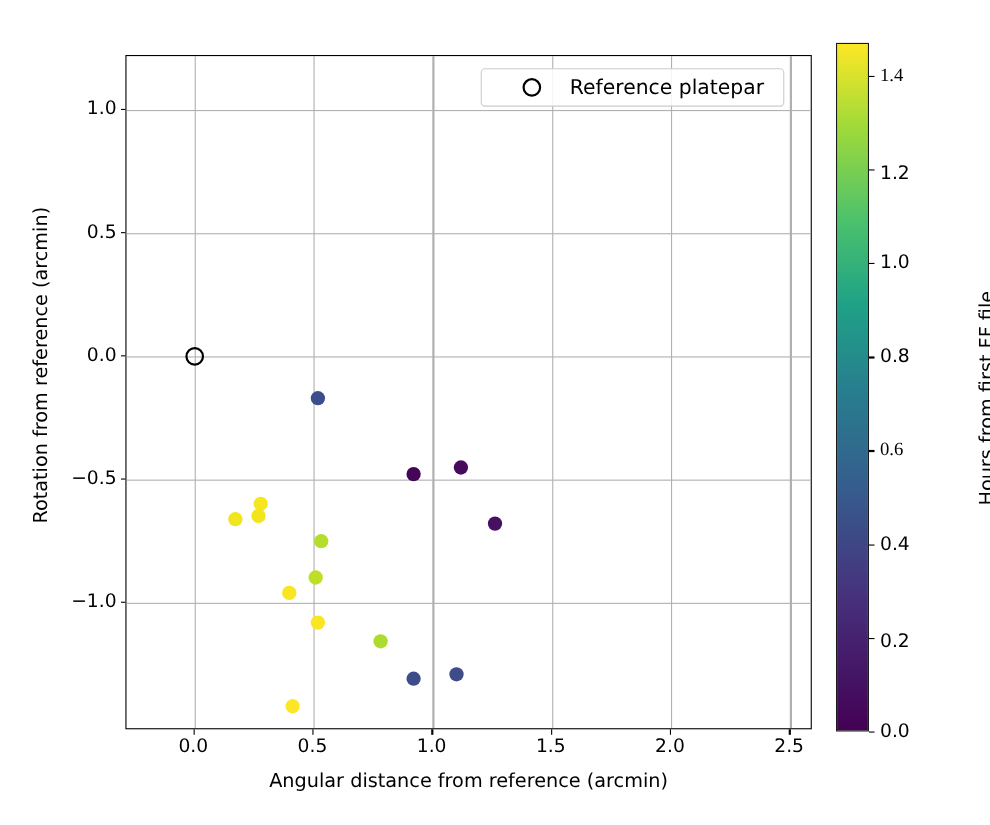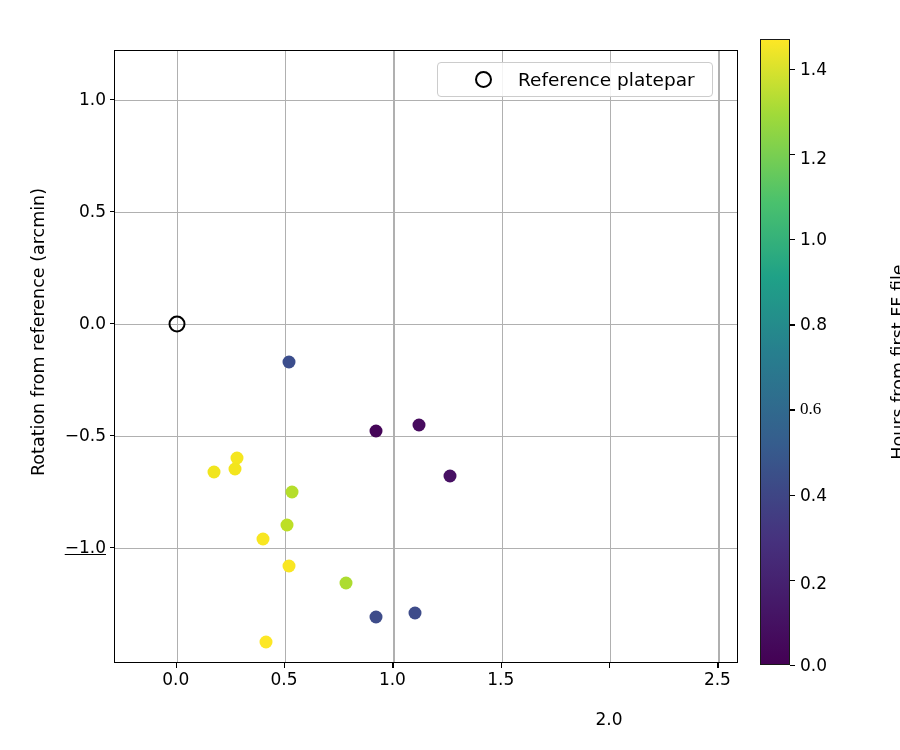--- a/index.html
+++ b/index.html
@@ -245,44 +245,45 @@
       <div class="data-point" title="0.52, -1.08 (1.46 h)" style="left: 174.417px; top: 514.562px; background: rgb(249, 230, 34);"></div>
       <div class="data-point" title="0.41, -1.42 (1.47 h)" style="left: 150.583px; top: 590.628px; background: rgb(253, 231, 37);"></div>
       <div id="ref-marker" style="left: 61.75px; top: 272.942px;"></div>
     </div>
 
   <div id="xtick-labels">
       <div class="tick-label x" style="left: 175.75px;">0.0</div>
       <div class="tick-label x" style="left: 284.083px;">0.5</div>
       <div class="tick-label x" style="left: 392.417px;">1.0</div>
       <div class="tick-label x" style="left: 500.75px;">1.5</div>
-      <div class="tick-label x" style="left: 609.083px; margin-top: 40px;">2.0</div>
+      <div class="tick-label x" style="left: 609.083px;">2.0</div>
       <div class="tick-label x" style="left: 717.417px;">2.5</div>
     </div>
   <div id="ytick-labels">
       <div class="tick-label y" style="top: 99.219px;">1.0</div>
       <div class="tick-label y" style="top: 211.08px;">0.5</div>
       <div class="tick-label y" style="top: 322.942px;">0.0</div>
       <div class="tick-label y" style="top: 434.803px;">−0.5</div>
-      <div class="tick-label y" style="top: 546.664px; text-decoration: underline;">−1.0</div>
+      <div class="tick-label y" style="top: 546.664px;">−1.0</div>
     </div>
   <div id="outer-ticks">
       <div class="tick-mark x" style="left: 175.75px; top: 663px;"></div>
       <div class="tick-mark x" style="left: 284.083px; top: 663px;"></div>
       <div class="tick-mark x" style="left: 392.417px; top: 663px;"></div>
       <div class="tick-mark x" style="left: 500.75px; top: 663px;"></div>
       <div class="tick-mark x" style="left: 609.083px; top: 663px;"></div>
       <div class="tick-mark x" style="left: 717.417px; top: 663px;"></div>
       <div class="tick-mark y" style="left: 109.5px; top: 99.219px;"></div>
       <div class="tick-mark y" style="left: 109.5px; top: 211.08px;"></div>
       <div class="tick-mark y" style="left: 109.5px; top: 322.942px;"></div>
       <div class="tick-mark y" style="left: 109.5px; top: 434.803px;"></div>
       <div class="tick-mark y" style="left: 109.5px; top: 546.664px;"></div>
     </div>
 
+  <div id="xlabel">Angular distance from reference (arcmin)</div>
   <div id="ylabel">Rotation from reference (arcmin)</div>
 
   <div id="legend">
     <div id="legend-marker"></div>
     <div id="legend-label">Reference platepar</div>
   </div>
 
   <div id="colorbar-wrap">
     <div id="colorbar-gradient"></div>
   <div class="cb-tick" style="top: 626px;"></div>
@@ -293,17 +294,17 @@
       <div class="cb-label" style="top: 455.66px;">0.4</div>
       <div class="cb-tick" style="top: 370.49px;"></div>
       <div class="cb-label" style="top: 370.49px; font-family: Liberation Serif, serif;">0.6</div>
       <div class="cb-tick" style="top: 285.32px;"></div>
       <div class="cb-label" style="top: 285.32px;">0.8</div>
       <div class="cb-tick" style="top: 200.15px;"></div>
       <div class="cb-label" style="top: 200.15px;">1.0</div>
       <div class="cb-tick" style="top: 114.98px;"></div>
       <div class="cb-label" style="top: 119px;">1.2</div>
       <div class="cb-tick" style="top: 29.8095px;"></div>
-      <div class="cb-label" style="top: 29.8095px;">1.4</div>
+      <div class="cb-label" style="top: 29.8095px; font-family: Liberation Serif, serif;">1.4</div>
     </div>
   <div id="cb-axis-label">Hours from first FF file</div>
 
 </div>
 
 </body></html>

